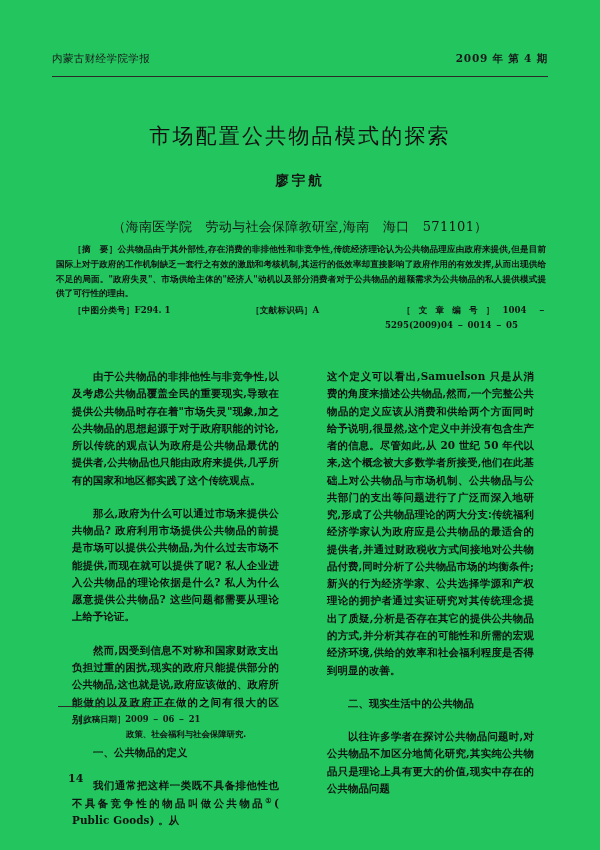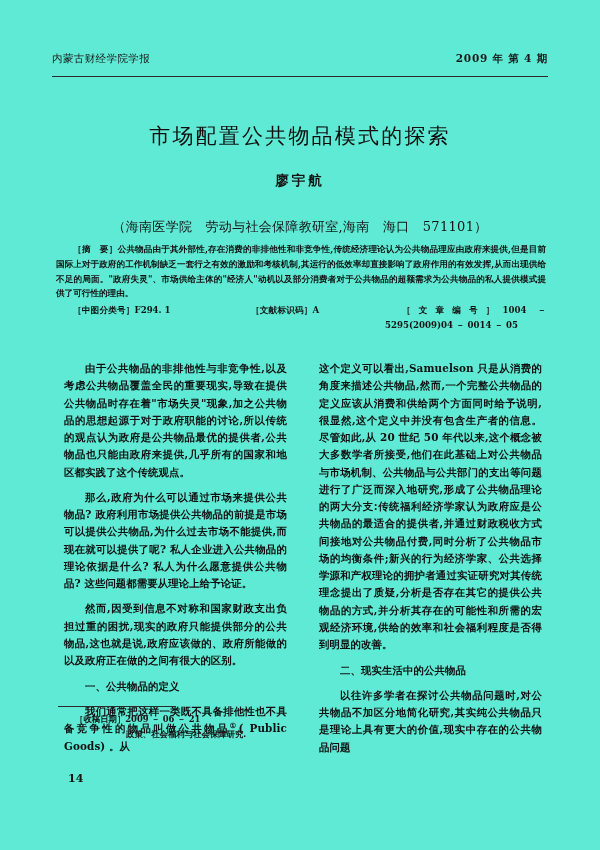--- a/index.html
+++ b/index.html
@@ -11,21 +11,21 @@
     width: 600px;
     height: 850px;
     overflow: hidden;
     font-family: "DejaVu Serif", "Liberation Serif", serif;
     color: #1b1b1b;
   }
   .page {
     position: relative;
     width: 600px;
     height: 850px;
-    background: #5eead4;
+    background: #22c55e;
     box-sizing: border-box;
     padding: 0;
   }
 
   
   .runhead {
     position: absolute;
     left: 52px;
     right: 52px;
     top: 52px;
@@ -114,21 +114,21 @@
   .col {
     width: 239px;
     font-size: 10.4px;
     line-height: 1.66;
     text-align: justify;
     text-justify: inter-character;
     color: #101010;
     font-weight: 600;
     letter-spacing: 0.1px;
   }
-  .col p { margin: 8px; text-indent: 21px; }
+  .col p { margin: 16px; text-indent: 21px; }
   .col p.head { text-indent: 21px; font-weight: 700; }
   .col p.flush { text-indent: 0; }
   .sup { font-size: 7px; vertical-align: super; }
   .latin { font-family: "DejaVu Serif", "Liberation Serif", serif; }
 
   
   .fnrule {
     position: absolute;
     left: 58px;
     top: 706px;

